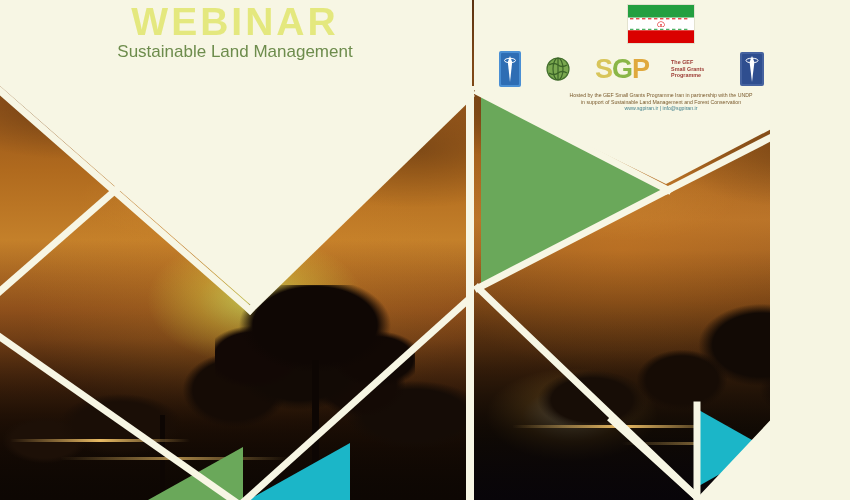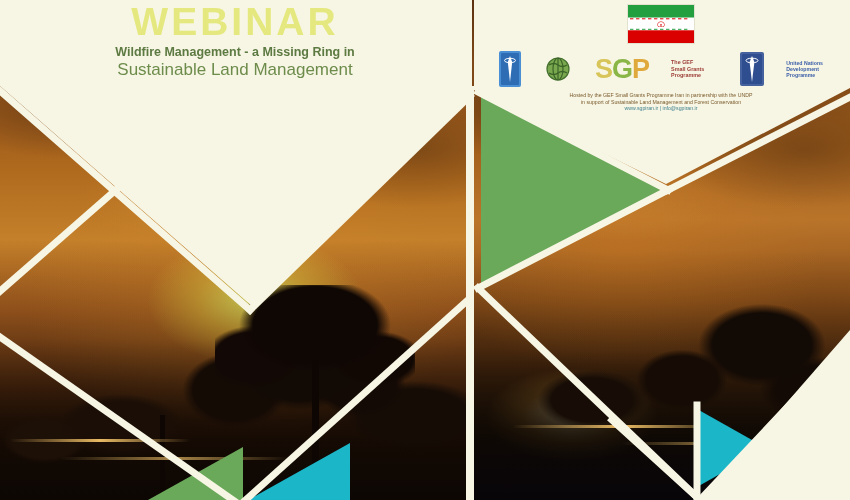--- a/index.html
+++ b/index.html
@@ -1,20 +1,20 @@
 <!DOCTYPE html>
 <html><head>
 <meta charset="utf-8">
 <title>Webinar Poster</title>
 <style>
   html,body{margin:0;padding:0;background:#f6f5e2;}
   body{font-family:"Liberation Sans", sans-serif;}
 
   #poster{
-    position:relative;width:850px;height:500px;overflow:hidden;
+    position:relative;width:770px;height:500px;overflow:hidden;
     background:#f7f6e4;
   }
 
   
   .photo{position:absolute;overflow:hidden;}
   #photo-left{left:0;top:0;width:470px;height:500px;}
   #photo-right{left:472px;top:0;width:378px;height:500px;}
 
   .sky{position:absolute;inset:0;}
   
@@ -163,21 +163,20 @@
       <polygon points="0,0 0,86 253,307 470,92 470,0"></polygon>
       <polygon points="474,0 850,0 850,88 666,184 474,90"></polygon>
       <polygon points="702,500 850,500 850,330"></polygon>
     </g>
   </svg>
 
   <div id="header-band" style="background:transparent;">
 
     <div id="title-block">
       <div id="webinar">WEBINAR</div>
-      <div id="subtitle-1">Wildfire Management - a Missing Ring in</div>
       <div id="subtitle-2">Sustainable Land Management</div>
     </div>
 
     <div id="logo-block">
 
       <svg id="flag" viewBox="0 0 66 38">
         <rect x="0" y="0" width="66" height="12.7" fill="#239f40"></rect>
         <rect x="0" y="12.7" width="66" height="12.6" fill="#ffffff"></rect>
         <rect x="0" y="25.3" width="66" height="12.7" fill="#da0000"></rect>
         <path d="M33 16.5 c2.4 0 3.6 1.6 3.6 3.2 c0 1.4 -1 2.4 -2.2 2.4 c-1 0 -1.6 -.7 -1.6 -1.5 c0 -.8 .6 -1.3 1.2 -1.3 l0 .4 c-.4 .1 -.7 .4 -.7 .9 c0 .6 .5 1.1 1.2 1.1 c.9 0 1.6 -.8 1.6 -1.9 c0 -1.4 -1.1 -2.8 -3.1 -2.8 z" fill="#da0000"></path>

